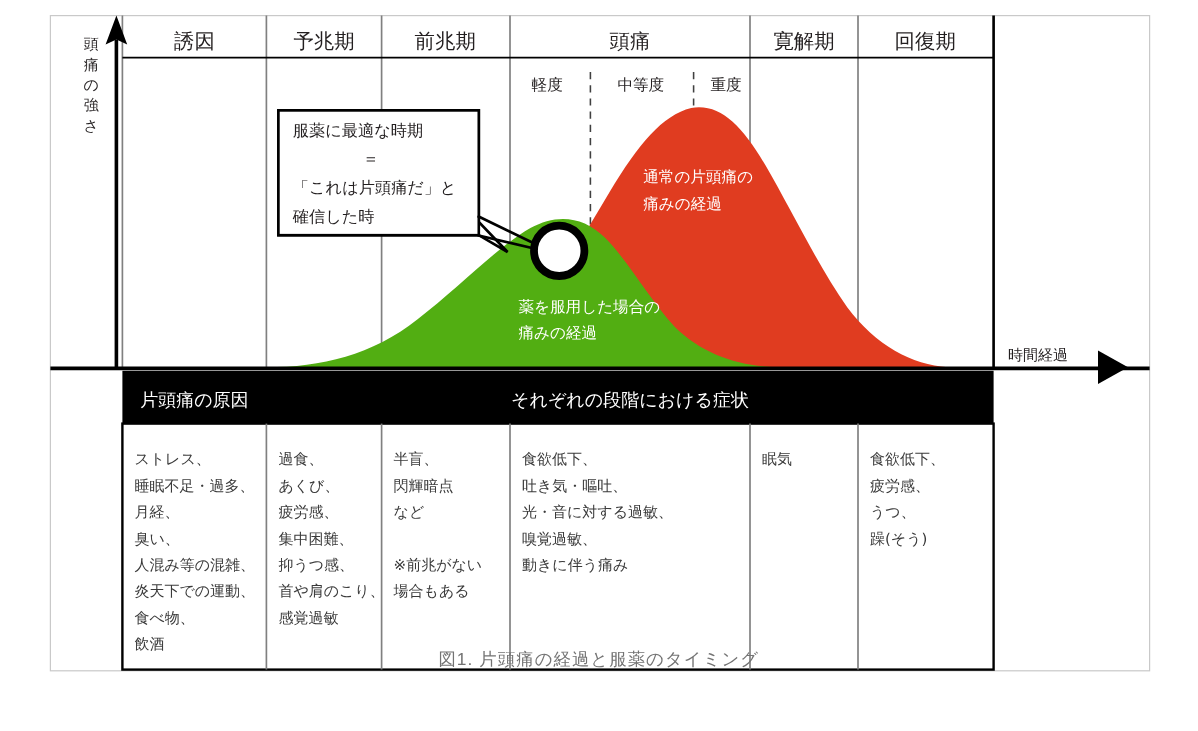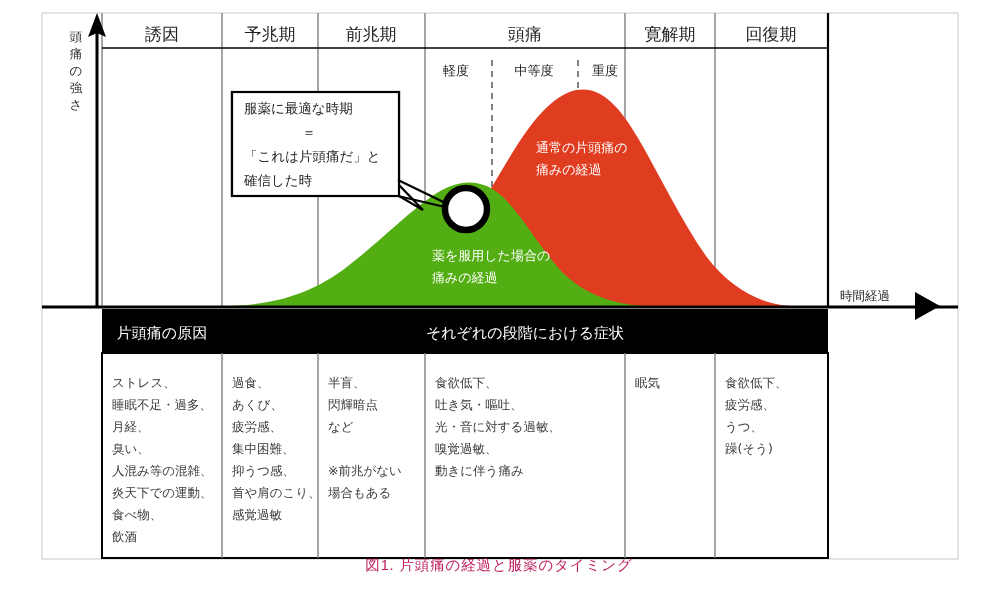--- a/index.html
+++ b/index.html
@@ -10,25 +10,25 @@
     font-family:"Liberation Sans","DejaVu Sans",sans-serif;
     color:#231f20;
     overflow:hidden;
     position:relative;
   }
   #figure{
     position:absolute;left:0;top:0;width:998px;height:609px;
   }
   .fig-caption{
     position:absolute;
-    left:0; top:556px; width:998px;
+    left:0; top:540px; width:998px;
     text-align:center;
     font-size:14.5px;
     letter-spacing:.06em;
-    color:#be185d;
+    color:#737373;
   }
   svg.board{position:absolute;left:0;top:0;}
   .hdr{
     font-size:17px;
     fill:#231f20;
     text-anchor:middle;
     font-family:"DejaVu Sans","Liberation Sans",sans-serif;
   }
   .sub{
     font-size:13px;

